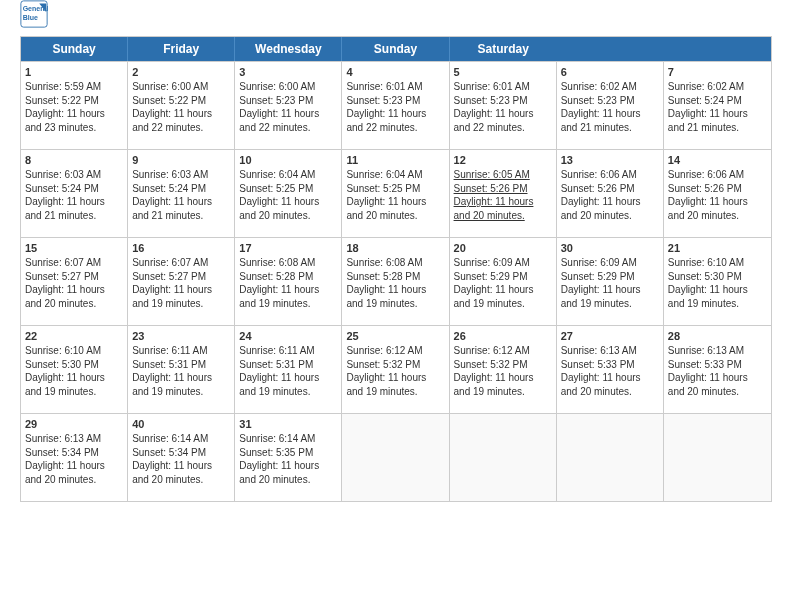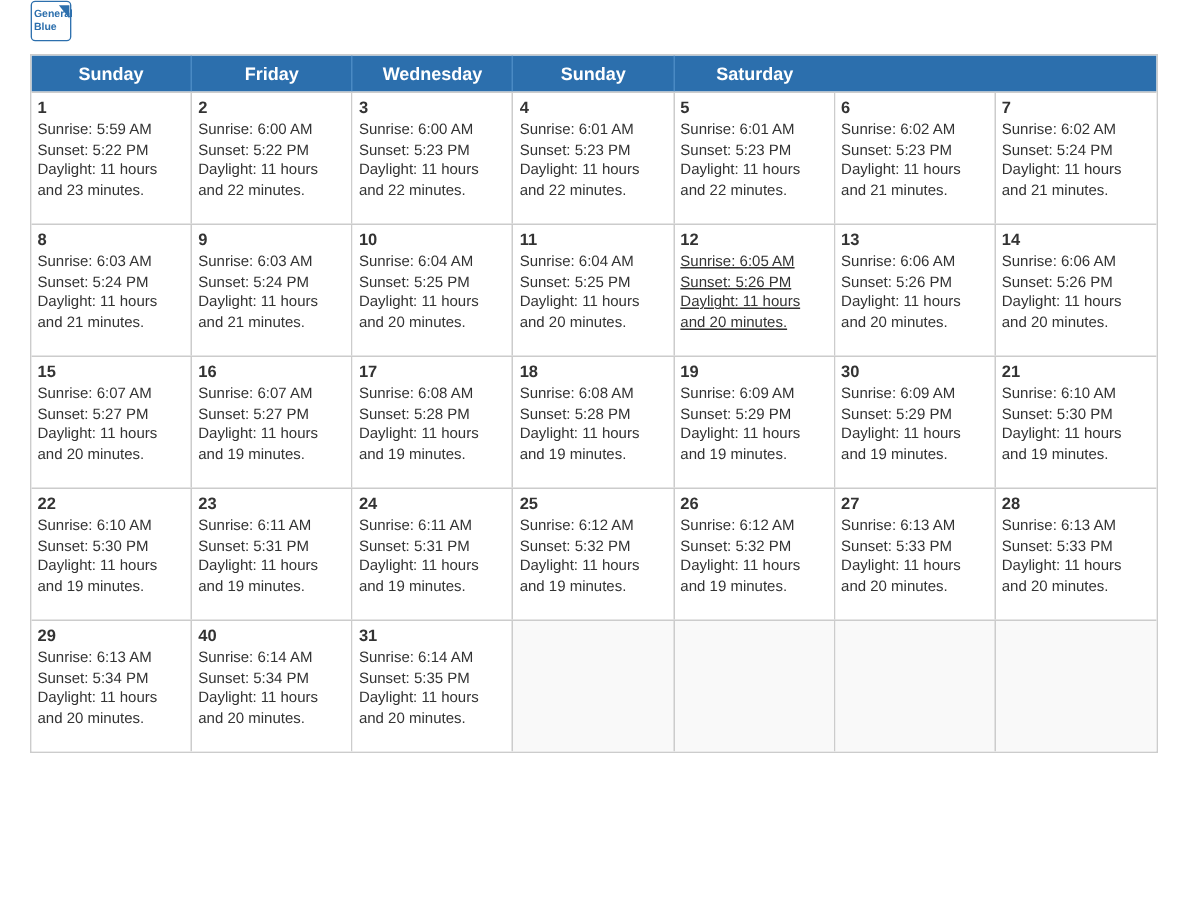--- a/index.html
+++ b/index.html
@@ -244,21 +244,21 @@
 Sunset: 5:28 PM
 Daylight: 11 hours and 19 minutes.</div>
           </div>
           <div class="cal-cell">
             <span class="day-num">18</span>
             <div class="info" style="white-space: pre-line;">Sunrise: 6:08 AM
 Sunset: 5:28 PM
 Daylight: 11 hours and 19 minutes.</div>
           </div>
           <div class="cal-cell">
-            <span class="day-num">19</span>
+            <span class="day-num">20</span>
             <div class="info" style="white-space: pre-line;">Sunrise: 6:09 AM
 Sunset: 5:29 PM
 Daylight: 11 hours and 19 minutes.</div>
           </div>
           <div class="cal-cell">
             <span class="day-num">30</span>
             <div class="info" style="white-space: pre-line;">Sunrise: 6:09 AM
 Sunset: 5:29 PM
 Daylight: 11 hours and 19 minutes.</div>
           </div>

